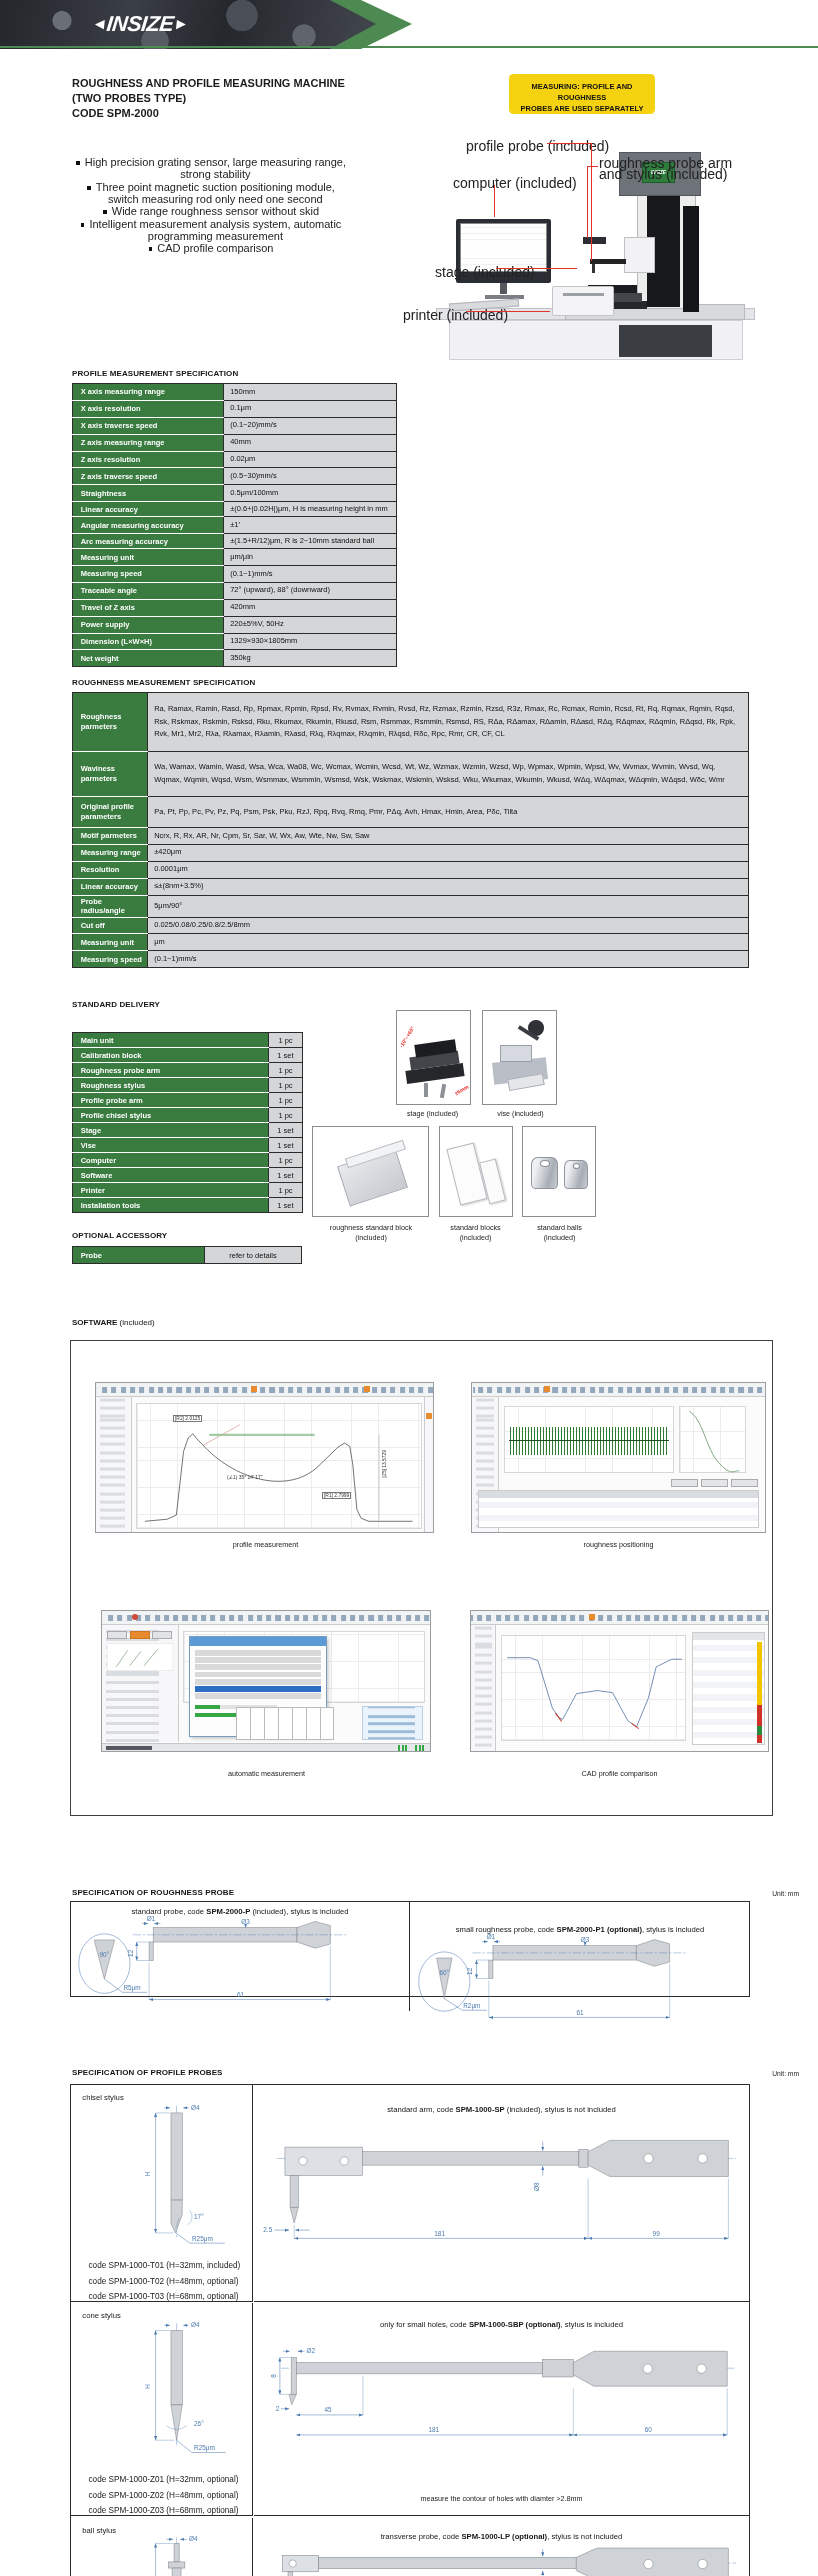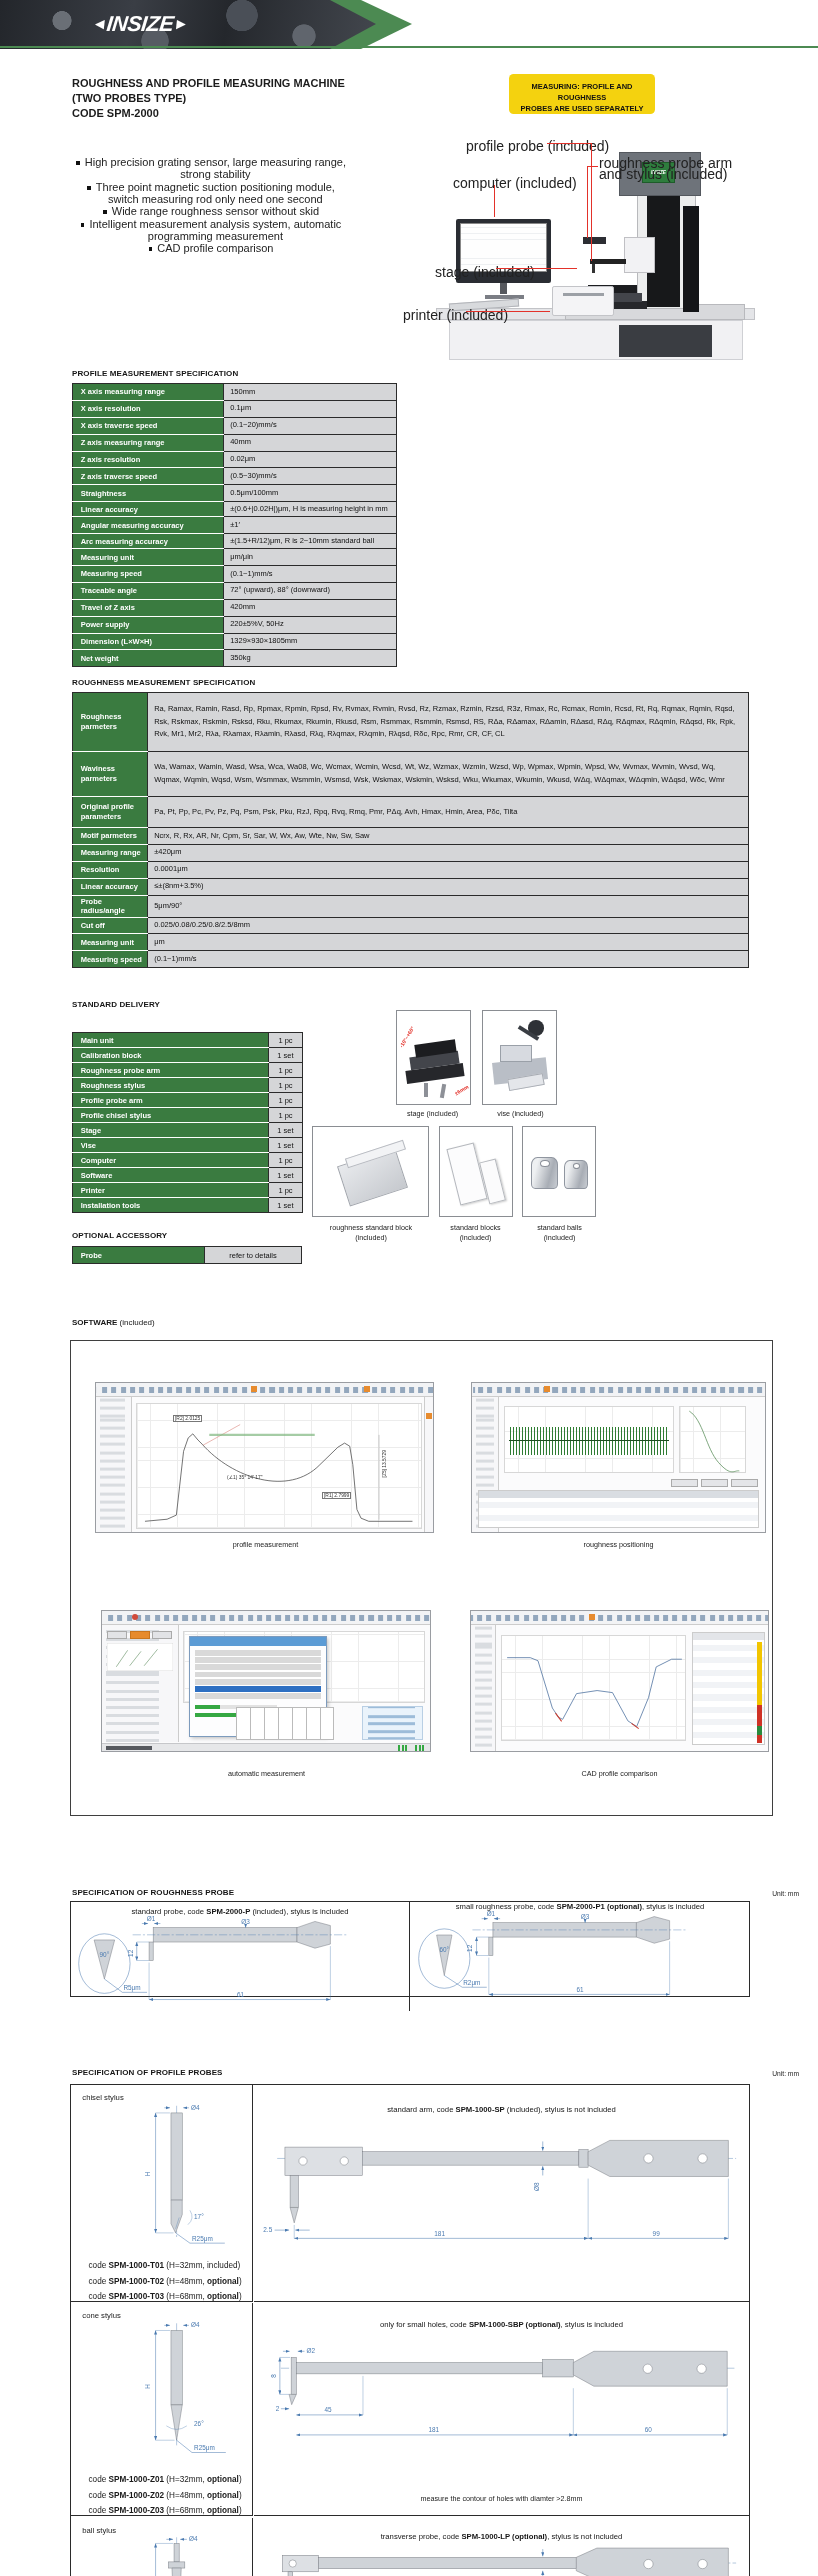--- a/index.html
+++ b/index.html
@@ -52,21 +52,21 @@
   .grid{background-image:repeating-linear-gradient(0deg,#ececec 0 0.5px,transparent 0.5px 13.4px),repeating-linear-gradient(90deg,#ececec 0 0.5px,transparent 0.5px 13.4px);background-color:#fff;border:0.5px solid #d7d7d7;}
   .ann{position:absolute;font-size:4.9px;color:#333;white-space:nowrap;}
   .datatbl{background-image:repeating-linear-gradient(0deg,#fff 0 6.2px,#f1f3f6 6.2px 12.4px),repeating-linear-gradient(90deg,transparent 0 12px,#e3e5e9 12px 12.4px);border:0.5px solid #ccc;}
   .btn{position:absolute;background:#e4e5e8;border:0.5px solid #aaa;height:7.7px;width:27px;}
   
   .ptable{border:1px solid #2b2b2b;background:#fff;}
   .pcell{position:absolute;}
   .phead{font-size:7.7px;text-align:center;color:#161616;}
   .phead b{font-weight:bold;}
   .codes{font-size:8.2px;line-height:15.5px;color:#1a1a1a;white-space:nowrap;}
-  .codes b{font-weight:bold;}
+  .codes b{font-weight:normal;}
   .pname{font-size:7.7px;color:#222;}
   svg .part{fill:#cfd3d8;stroke:#7c8087;stroke-width:1;}
   svg .part2{fill:#dde0e4;stroke:#7c8087;stroke-width:1;}
   svg .dim{stroke:var(--bl);stroke-width:1;fill:none;}
   svg .ext{stroke:var(--bl);stroke-width:.7;fill:none;}
   svg .dash{stroke:var(--bl);stroke-width:.8;fill:none;stroke-dasharray:16 4 4 4;}
   svg text{font-family:"Liberation Sans",sans-serif;font-size:12.5px;fill:var(--bl);}
   svg .hole{fill:#fff;stroke:#7c8087;}
 </style>
 </head>
@@ -530,21 +530,21 @@
         <line x1="128" y1="50" x2="152" y2="50" class="ext"></line>
           <line x1="128" y1="86" x2="152" y2="86" class="ext"></line>
         <text transform="rotate(-90 120,72)" x="120" y="72" text-anchor="middle">12</text>
         <line x1="152" y1="90" x2="152" y2="162" class="ext"></line>
           <line x1="505" y1="58" x2="505" y2="162" class="ext"></line>
         <line x1="152" y1="162" x2="505" y2="162" class="dim" marker-start="url(#arr)" marker-end="url(#arr)"></line>
         <text x="330" y="157" text-anchor="middle">61</text>
       </svg>
     </div>
     <div class="pcell" style="left:340px;top:0;width:338px;height:109px;">
-      <div class="phead" style="margin-top:0;"><span>small roughness probe, code </span><b>SPM-2000-P1 (optional)</b><span>, stylus is included</span></div>
+      <div class="phead" style="margin-top:23px;"><span>small roughness probe, code </span><b>SPM-2000-P1 (optional)</b><span>, stylus is included</span></div>
       <svg width="338" height="89" viewBox="0 0 660 172">
         <ellipse cx="65" cy="92" rx="50" ry="58" class="dim"></ellipse>
         <polygon points="50,46 80,46 65,125" class="part"></polygon>
         <text x="65" y="80" text-anchor="middle">60°</text>
         <line x1="65" y1="125" x2="100" y2="148" class="dim"></line>
           <line x1="100" y1="148" x2="148" y2="148" class="dim"></line>
         <text x="102" y="144">R2μm</text>
         <rect x="152" y="50" width="8" height="36" class="part"></rect>
         <rect x="160" y="22" width="280" height="28" class="part"></rect>
         <polygon points="440,22 475,10 505,18 505,54 475,62 440,50" class="part"></polygon>

